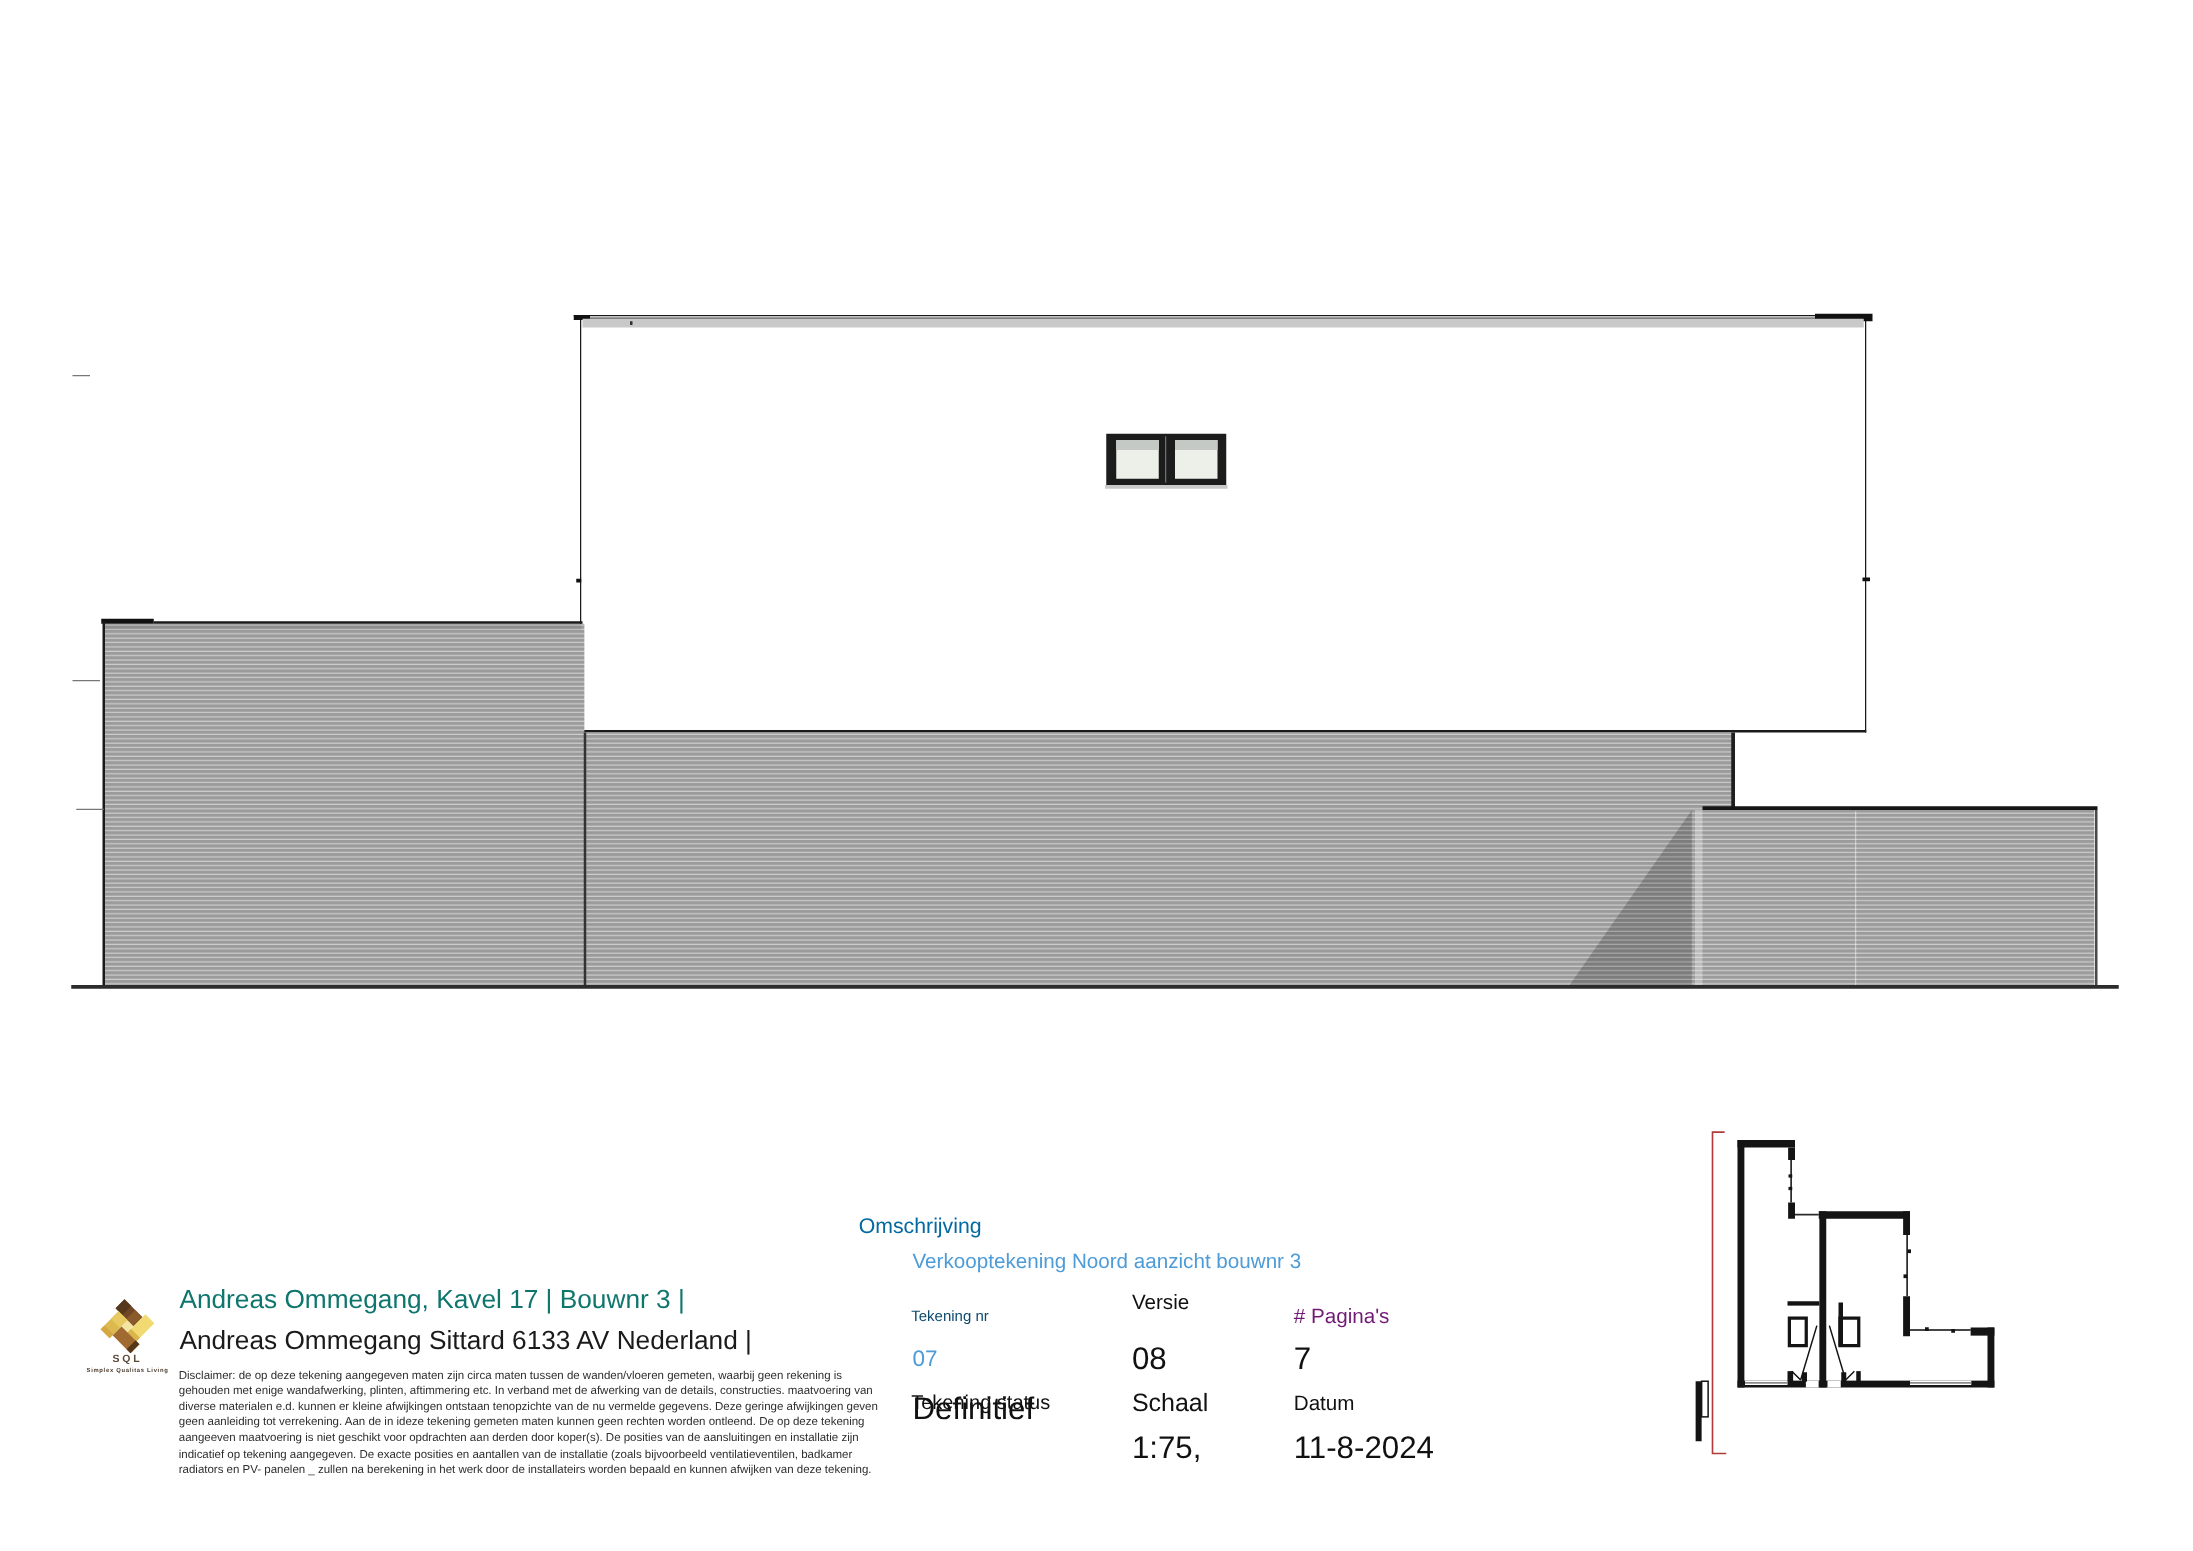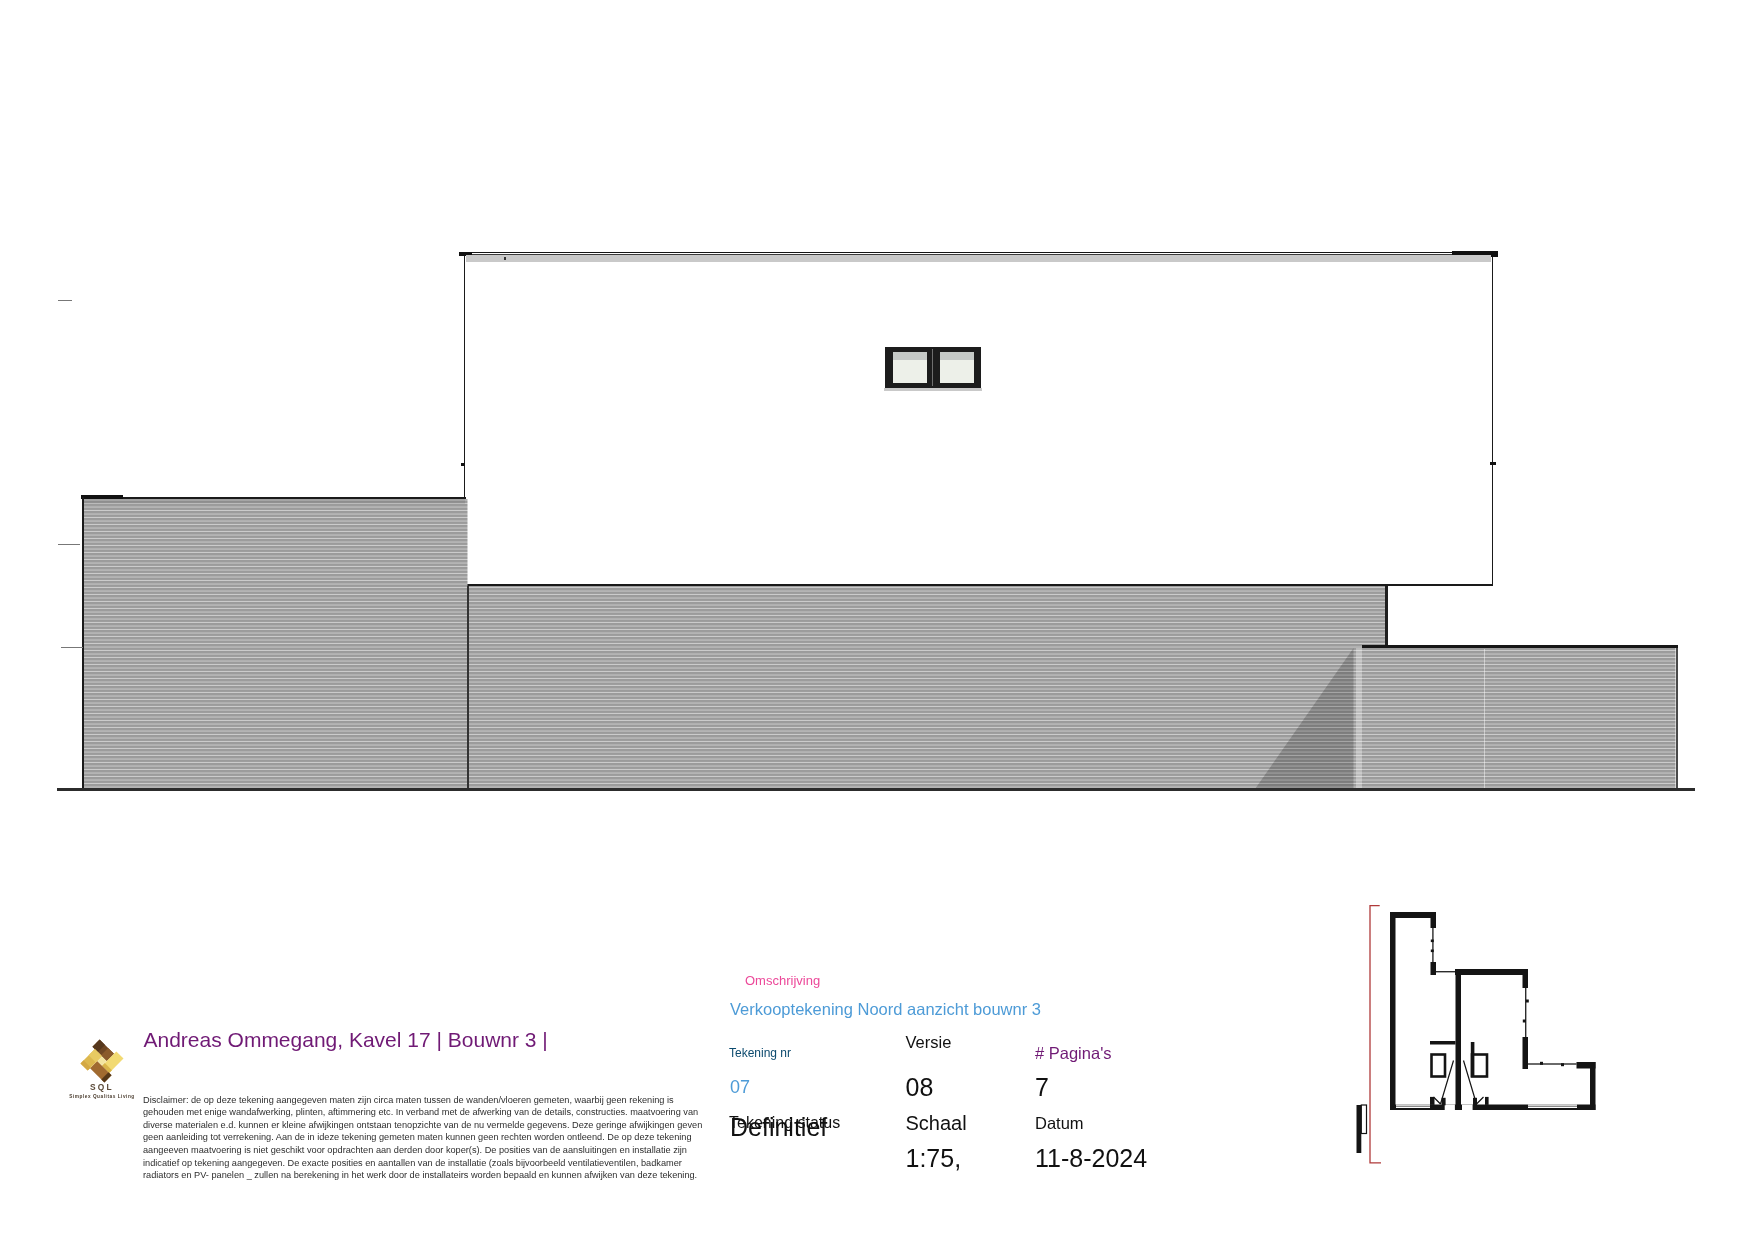--- a/index.html
+++ b/index.html
@@ -102,26 +102,27 @@
 <rect x="11.5" y="3.1" width="4" height="9.3" fill="#553718"></rect>
 <rect x="-12.4" y="-3.1" width="9.3" height="18.6" fill="#ddb84e"></rect>
 <rect x="-12.4" y="-3.1" width="9.3" height="8" fill="#e8ca62"></rect>
 <rect x="-12.4" y="11.5" width="9.3" height="4" fill="#d4a843"></rect>
 <rect x="-3" y="-3" width="6" height="6" fill="#f3e5a0"></rect>
 </g>
 <text x="70" y="53.5" font-family="Liberation Sans, sans-serif" font-size="8.4" font-weight="bold" fill="#5b4a38" text-anchor="middle" letter-spacing="2.2">SQL</text>
 <text x="70" y="61.5" font-family="Liberation Sans, sans-serif" font-size="4.7" font-weight="bold" fill="#4a3c2e" text-anchor="middle" letter-spacing="0.55">Simplex Qualitas Living</text>
 </svg>
 
-<div class="abs" style="left:143.5px;top:1029.3px;font-size:21px;line-height:21px;color:#701a75;white-space:nowrap">Andreas Ommegang, Kavel 17 | Bouwnr 3 |</div>
-
+<div class="abs" style="left:143.5px;top:1029.3px;font-size:21px;line-height:21px;color:#0f766e;white-space:nowrap">Andreas Ommegang, Kavel 17 | Bouwnr 3 |</div>
+
+<div class="abs" style="left:143.5px;top:1062.2px;font-size:21px;line-height:21px;color:#1a1a1a;white-space:nowrap">Andreas Ommegang Sittard 6133 AV Nederland |</div>
 
 <div class="abs" style="left:143px;top:1093.8px;font-size:9.2px;line-height:12.57px;color:#2e2e2e;white-space:nowrap">Disclaimer: de op deze tekening aangegeven maten zijn circa maten tussen de wanden/vloeren gemeten, waarbij geen rekening is<br>gehouden met enige wandafwerking, plinten, aftimmering etc. In verband met de afwerking van de details, constructies. maatvoering van<br>diverse materialen e.d. kunnen er kleine afwijkingen ontstaan tenopzichte van de nu vermelde gegevens. Deze geringe afwijkingen geven<br>geen aanleiding tot verrekening. Aan de in ideze tekening gemeten maten kunnen geen rechten worden ontleend. De op deze tekening<br>aangeeven maatvoering is niet geschikt voor opdrachten aan derden door koper(s). De posities van de aansluitingen en installatie zijn<br>indicatief op tekening aangegeven. De exacte posities en aantallen van de installatie (zoals bijvoorbeeld ventilatieventilen, badkamer<br>radiators en PV- panelen _ zullen na berekening in het werk door de installateirs worden bepaald en kunnen afwijken van deze tekening.</div>
 
-<div class="abs" style="left:745px;top:973.4px;font-size:13px;line-height:16.5px;color:#ec4899;white-space:nowrap">Omschrijving</div>
+<div class="abs" style="left:687px;top:973.4px;font-size:17px;line-height:16.5px;color:#0369a1;white-space:nowrap">Omschrijving</div>
 
 <div class="abs" style="left:730px;top:1000.5px;font-size:16.5px;line-height:16.5px;color:#4d9bd7;white-space:nowrap">Verkooptekening Noord aanzicht bouwnr 3</div>
 
 <div class="abs" style="left:729px;top:1044.6px;font-size:12px;line-height:16.5px;color:#0c4a6e;white-space:nowrap">Tekening nr</div>
 
 <div class="abs" style="left:905.5px;top:1034px;font-size:16.5px;line-height:16.5px;color:#111;white-space:nowrap">Versie</div>
 
 <div class="abs" style="left:1035px;top:1044.6px;font-size:16.5px;line-height:16.5px;color:#701a75;white-space:nowrap"># Pagina's</div>
 
 <div class="abs" style="left:730px;top:1075.1px;font-size:18px;line-height:25px;color:#4d9bd7;white-space:nowrap">07</div>

